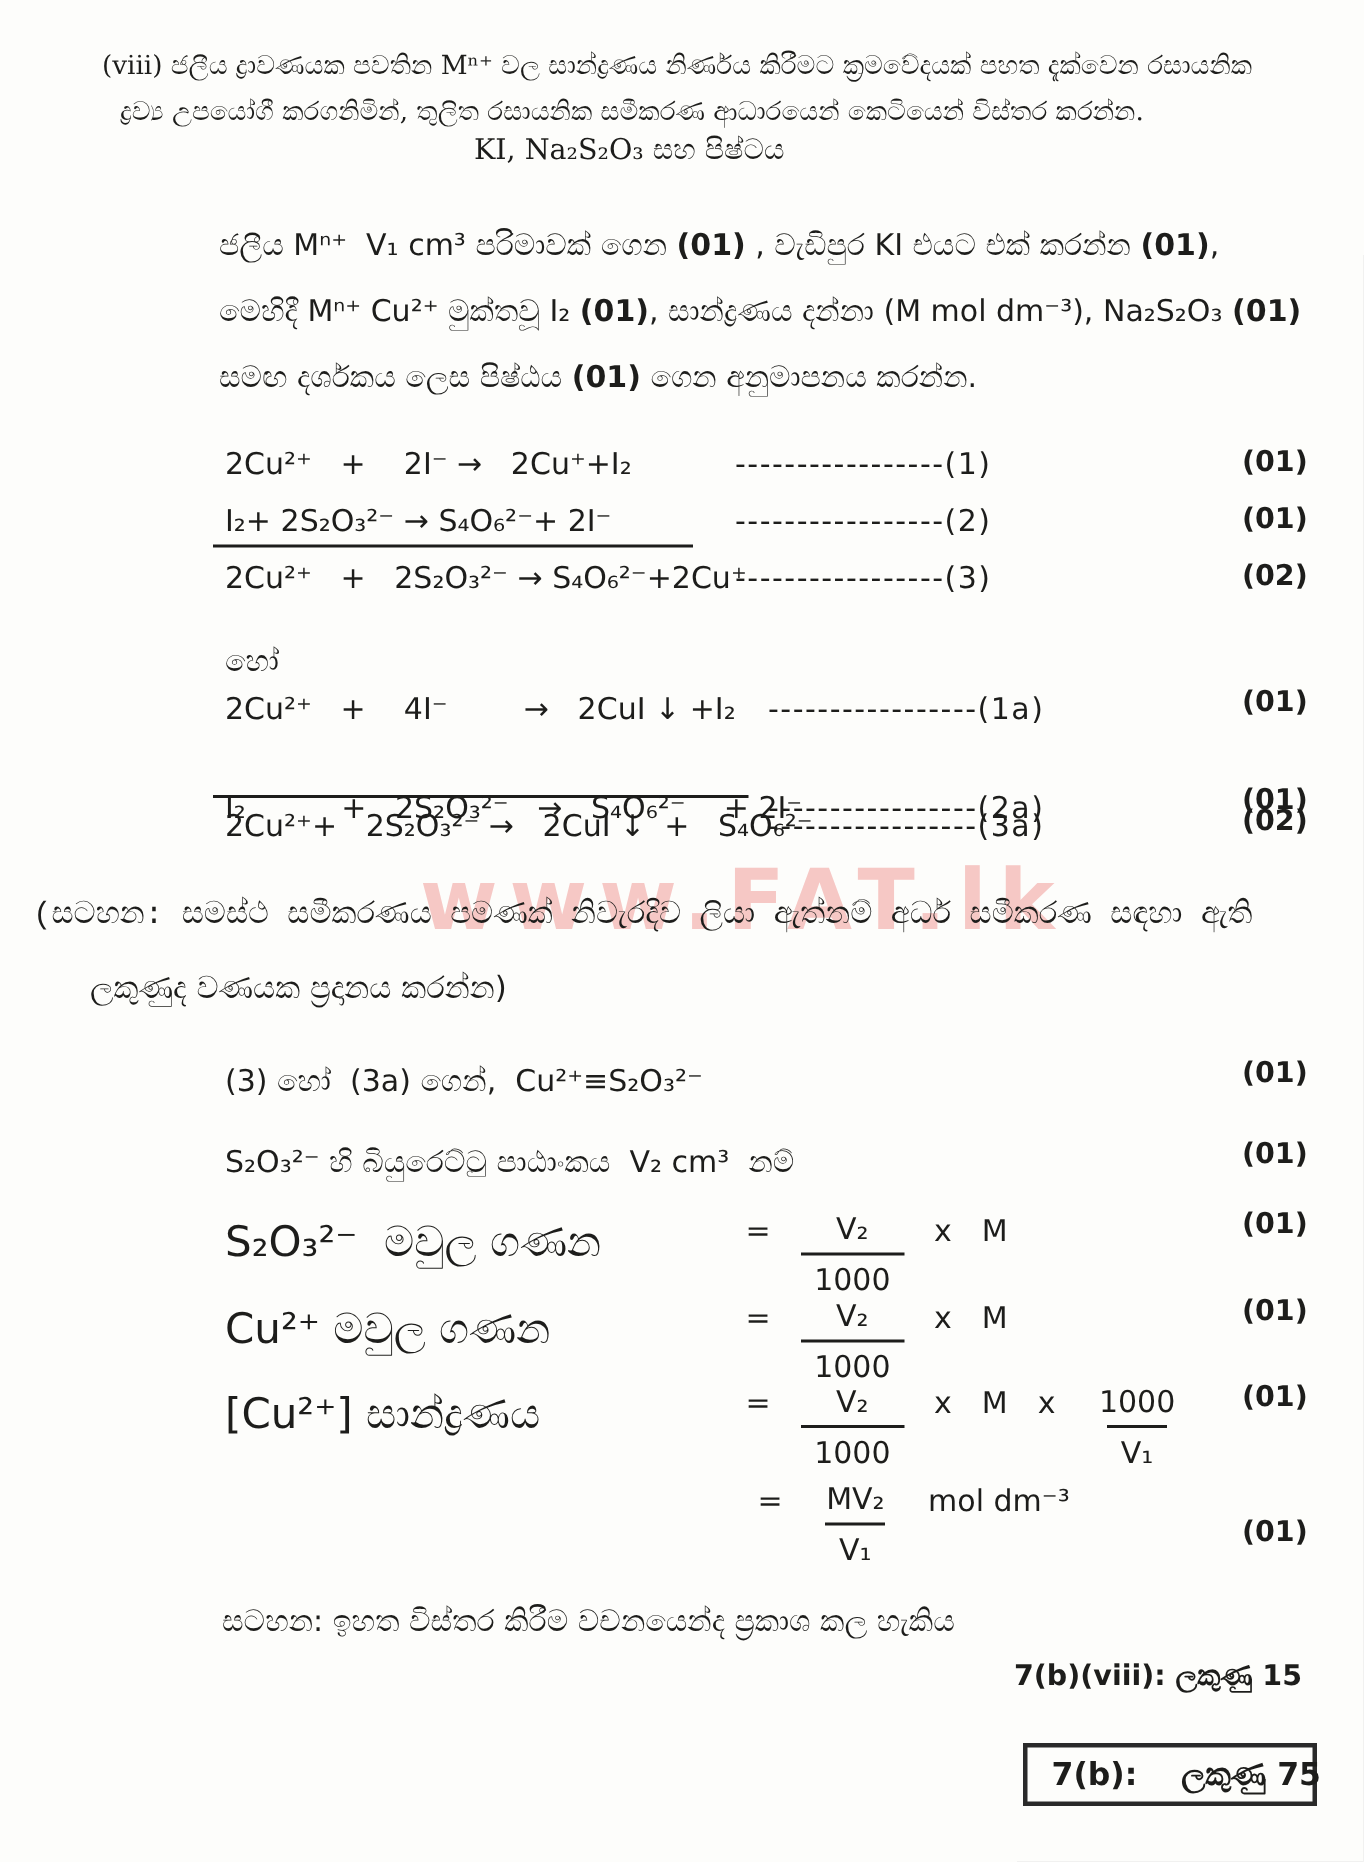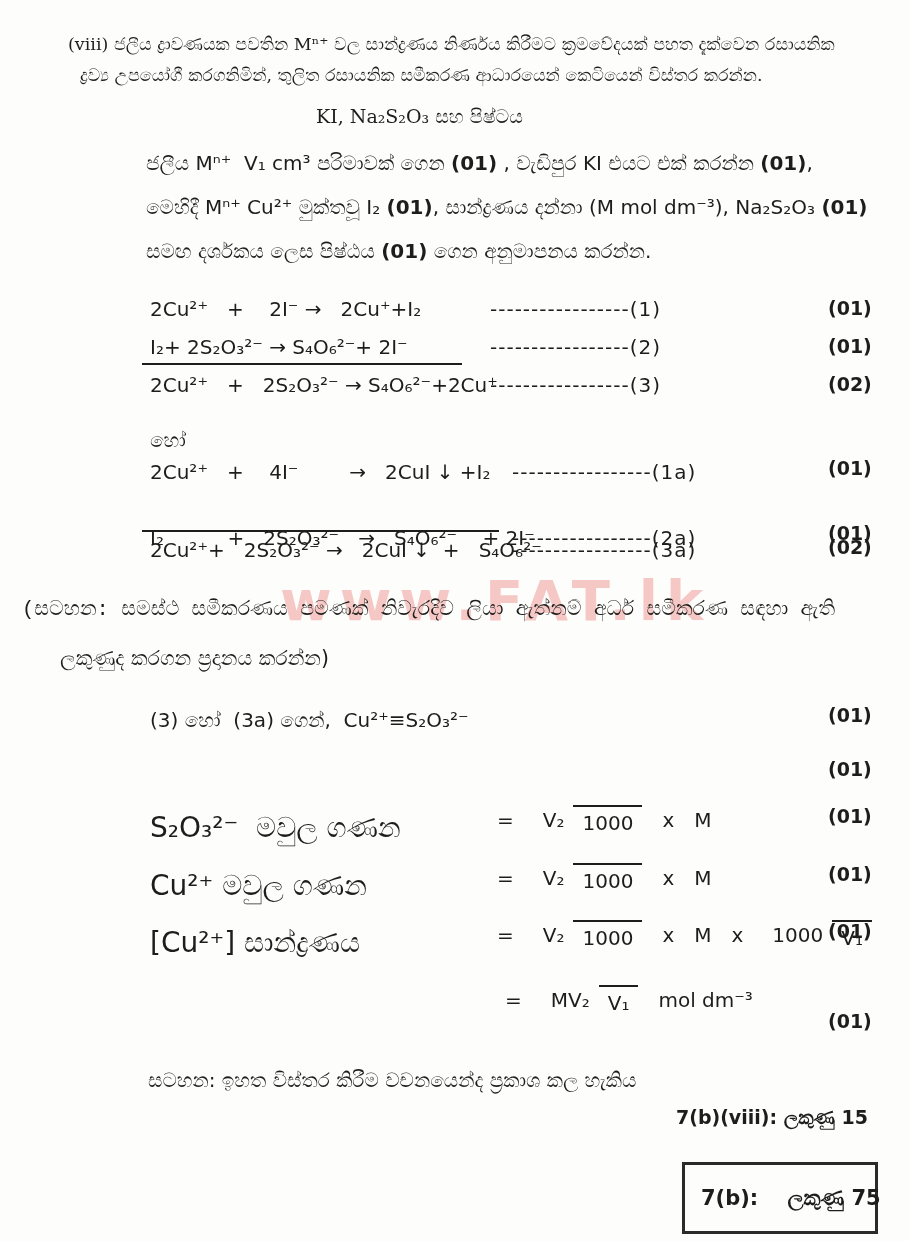--- a/index.html
+++ b/index.html
@@ -33,43 +33,43 @@
   .noteline{font-size:20.5px;white-space:pre;}
   .wm{
     font-size:56px;font-weight:700;letter-spacing:8px;
     color:var(--wm);opacity:0.48;white-space:pre;
     z-index:0;
   }
   .z1{z-index:1;}
   .clabel{position:absolute;left:150px;font-size:28px;white-space:pre;text-align:right;}
   .fblock{position:absolute;left:497px;display:flex;gap:20px;align-items:flex-start;font-size:20px;}
   .fel{line-height:30px;white-space:pre;}
-  .frac{display:inline-flex;flex-direction:row;align-items:center;}
+  .frac{display:inline-flex;flex-direction:column;align-items:center;}
   .frac .num{padding:0 9px 2px 9px;line-height:28px;}
   .frac .den{border-top:2.5px solid var(--ink);padding:2px 9px 0 9px;line-height:28px;}
   .subtotal{font-size:19px;font-weight:700;white-space:pre;}
   .totalbox{
-    width:196px;height:72px;
+    width:196px;height:42px;
     border:3px solid var(--box);
     display:flex;align-items:center;
     padding-left:16px;box-sizing:border-box;
     font-size:21px;font-weight:700;white-space:pre;
     background:var(--paper);
   }
 </style>
 </head>
 <body>
 
 <div class="page">
 
   <div class="abs wm" style="left:280px;top:568px;">www.FAT.lk</div>
 
   <div class="abs hline serif z1" style="left:68px;top:30px;">(viii) ජලීය ද්‍රාවණයක පවතින Mⁿ⁺ වල සාන්ද්‍රණය නිර්ණය කිරීමට ක්‍රමවේදයක් පහත දැක්වෙන රසායනික</div>
   <div class="abs hline serif z1" style="left:80px;top:61px;">ද්‍රව්‍ය උපයෝගී කරගනිමින්, තුලිත රසායනික සමීකරණ ආධාරයෙන් කෙටියෙන් විස්තර කරන්න.</div>
-  <div class="abs hline serif reagents z1" style="left:316px;top:86px;margin-top:16px;">KI, Na₂S₂O₃ සහ පිෂ්ටය</div>
+  <div class="abs hline serif reagents z1" style="left:316px;top:86px;">KI, Na₂S₂O₃ සහ පිෂ්ටය</div>
 
   <div class="abs iline z1" style="left:146px;top:148px;"><span>ජලීය Mⁿ⁺  V₁ cm³ පරිමාවක් ගෙන </span><span class="b">(01)</span><span> , වැඩිපුර KI එයට එක් කරන්න </span><span class="b">(01)</span><span>,</span></div>
   <div class="abs iline z1" style="left:146px;top:192px;"><span>මෙහිදී Mⁿ⁺ Cu²⁺ මුක්තවූ I₂ </span><span class="b">(01)</span><span>, සාන්ද්‍රණය දන්නා (M mol dm⁻³), Na₂S₂O₃ </span><span class="b">(01)</span></div>
   <div class="abs iline z1" style="left:146px;top:236px;"><span>සමඟ දර්ශකය ලෙස පිෂ්ඨය </span><span class="b">(01)</span><span> ගෙන අනුමාපනය කරන්න.</span></div>
 
   <div class="eqrow z1" style="top:297px;text-align:center;">
     <span class="formula">2Cu²⁺   +    2I⁻ →   2Cu⁺+I₂</span>
     <span class="ref">-----------------(1)</span>
     <span class="mark">(01)</span>
   </div>
@@ -98,28 +98,29 @@
     <span class="mark" style="top:-4px;">(01)</span>
   </div>
   <div class="sumline z1" style="left:142px;top:530px;width:357px;"></div>
   <div class="eqrow z1" style="top:538px;">
     <span class="formula">2Cu²⁺+   2S₂O₃²⁻ →   2CuI ↓  +   S₄O₆²⁻</span>
     <span class="ref ref2">-----------------(3a)</span>
     <span class="mark" style="top:-2px;">(02)</span>
   </div>
 
   <div class="abs noteline z1" style="left:22px;top:598px;font-family:Liberation Mono, monospace;">(සටහන: සමස්ථ සමීකරණය පමණක් නිවැරදිව ලියා ඇත්නම් අර්ධ සමීකරණ සඳහා ඇති</div>
-  <div class="abs noteline z1" style="left:60px;top:646px;">ලකුණුද කරගන ප්‍රදානය කරන්න)</div>
+  <div class="abs noteline z1" style="left:60px;top:646px;">ලකුණුද වණයක ප්‍රදානය කරන්න)</div>
 
   <div class="eqrow z1" style="top:708px;">
     <span class="formula">(3) හෝ  (3a) ගෙන්,  Cu²⁺≡S₂O₃²⁻</span>
     <span class="mark" style="top:-4px;">(01)</span>
   </div>
 
   <div class="eqrow z1" style="top:762px;">
+    <span class="formula">S₂O₃²⁻ හි බියුරෙට්ටු පාඨාංකය  V₂ cm³  නම්</span>
     <span class="mark" style="top:-4px;">(01)</span>
   </div>
 
   <div class="abs z1" style="left:0;top:805px;right:0;">
     <span class="clabel" style="top:6px;">S₂O₃²⁻  මවුල ගණන</span>
     <div class="fblock">
       <span class="fel">=</span>
       <span class="frac">
         <span class="num">V₂</span>
         <span class="den">1000</span>

